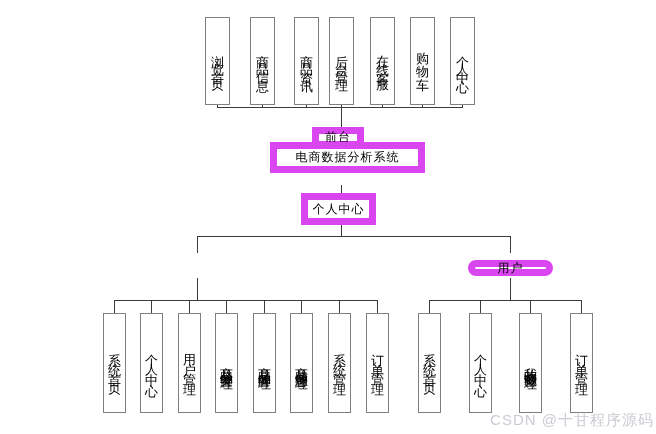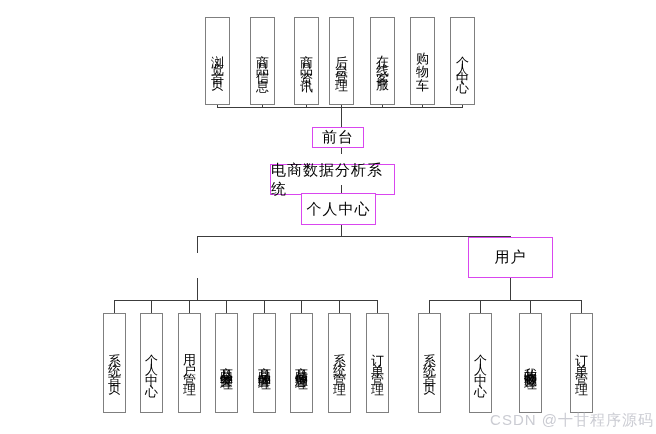--- a/index.html
+++ b/index.html
@@ -30,25 +30,25 @@
     white-space: nowrap;
   }
   .ls8  { letter-spacing: 8px; }
   .ls14 { letter-spacing: 13px; }
   .ls10 { letter-spacing: 10px; }
   .ls2  { letter-spacing: 2px; }
   
   .hbox {
     position: absolute;
     background: #ffffff;
-    border: 1px solid #d946ef;
+    border: 7px solid #d946ef;
     display: flex;
     align-items: center;
     justify-content: center;
-    font-size: 15px;
+    font-size: 12px;
     color: #000000;
     letter-spacing: 1px;
   }
   .line {
     position: absolute;
     background: #3c3c3c;
   }
   .watermark {
     position: absolute;
     top: 411px;
@@ -96,21 +96,21 @@
 
   <div class="line" style="left:217px; top:107px; width:246px; height:1px;"></div>
 
   <div class="line" style="left:341px; top:108px; width:1px; height:19px;"></div>
 
   <div class="hbox" style="left:312px; top:127px; width:52px; height:21px;">
     <span>前台</span>
   </div>
   <div class="line" style="left:341px; top:148px; width:1px; height:6px;"></div>
 
-  <div class="hbox" style="left:270px; top:164px; width:125px; height:31px;">
+  <div class="hbox" style="left:270px; top:142px; width:155px; height:31px;">
     <span>电商数据分析系统</span>
   </div>
   <div class="line" style="left:341px; top:185px; width:1px; height:8px;"></div>
 
   <div class="hbox" style="left:301px; top:193px; width:75px; height:32px;">
     <span>个人中心</span>
   </div>
   <div class="line" style="left:341px; top:225px; width:1px; height:11px;"></div>
 
   <div class="line" style="left:197px; top:236px; width:314px; height:1px;"></div>
@@ -146,21 +146,21 @@
   <div class="vbox" style="left:290px; top:313px; width:23px; height:100px;">
     <span class="vtext ls2">商品信息管理</span>
   </div>
   <div class="vbox" style="left:328px; top:313px; width:23px; height:100px;">
     <span class="vtext ls10">系统管理</span>
   </div>
   <div class="vbox" style="left:366px; top:313px; width:23px; height:100px;">
     <span class="vtext ls10">订单管理</span>
   </div>
 
-  <div class="hbox" style="left:468px; top:237px; width:85px; height:41px;">
+  <div class="hbox" style="left:468px; top:260px; width:85px; height:16px;border-radius:11px;">
     <span>用户</span>
   </div>
   <div class="line" style="left:510px; top:278px; width:1px; height:22px;"></div>
   <div class="line" style="left:429px; top:300px; width:153px; height:1px;"></div>
   <div class="line" style="left:429px; top:301px; width:1px; height:12px;"></div>
   <div class="line" style="left:480px; top:301px; width:1px; height:12px;"></div>
   <div class="line" style="left:530px; top:301px; width:1px; height:12px;"></div>
   <div class="line" style="left:581px; top:301px; width:1px; height:12px;"></div>
 
   <div class="vbox" style="left:418px; top:313px; width:23px; height:100px;">

